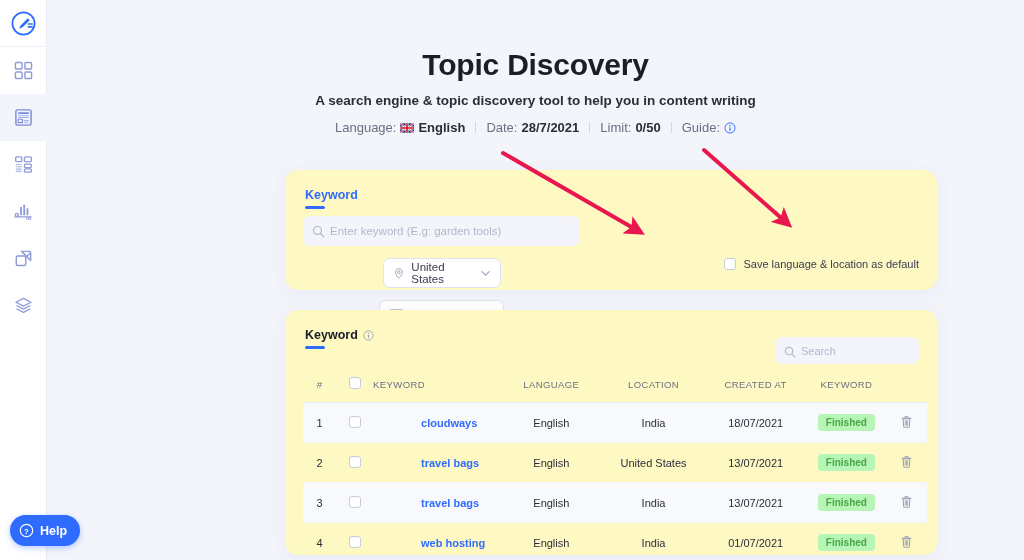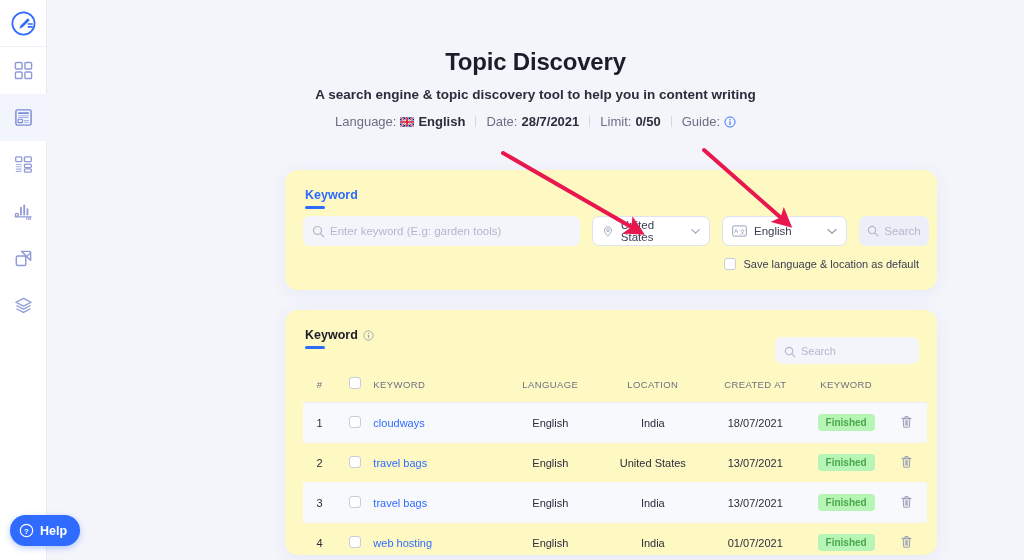--- a/index.html
+++ b/index.html
@@ -43,21 +43,21 @@
     color: #ffffff; font-size: 12.5px; font-weight: bold;
     cursor: pointer;
     z-index: 20;
     box-shadow: 0 2px 6px rgba(47,107,255,.35);
   }
 
   
   #header { position: absolute; left: 47px; top: 0; width: 977px; text-align: center; }
   #page-title {
     margin-top: 48px;
-    font-size: 24px; font-weight: bold; color: #1b1d29; letter-spacing: -.2px;
+    font-size: 30px; font-weight: bold; color: #1b1d29; letter-spacing: -.2px;
   }
   #page-subtitle {
     margin-top: 11px;
     font-size: 13.5px; font-weight: bold; color: #2b2d3a;
   }
   #meta-line {
     margin-top: 12px;
     font-size: 13px; color: #6b6f84;
     display: flex; align-items: center; justify-content: center; gap: 0;
   }
@@ -81,21 +81,21 @@
     font-size: 12.5px; font-weight: bold; color: #2f6bff;
     display: flex; align-items: center; gap: 5px;
   }
   .section-label.dark { color: #1b1d29; }
   .section-underline {
     position: absolute; left: 20px; top: 36px;
     width: 20px; height: 3px; background: #2f6bff; border-radius: 2px;
   }
 
   
-  #keyword-row { position: absolute; left: 18px; top: 46px; display: flex; align-items: center; gap: 12px; }
+  #keyword-row { position: absolute; left: 18px; top: 46px; display: flex; align-items: center; gap: 12px; flex-direction: column; }
   #keyword-input {
     width: 277px; height: 30px;
     background: #f4f5fb; border: none; border-radius: 7px;
     padding: 0 10px 0 27px;
     font-size: 11.5px; color: #4a4d60;
     font-family: "Liberation Sans", sans-serif;
   }
   #keyword-input::placeholder { color: #b3b7cc; }
   .input-wrap { position: relative; display: inline-block; }
   .input-wrap .icn { position: absolute; left: 9px; top: 8px; }
@@ -159,21 +159,21 @@
   #history-table tbody tr:last-child td { border-bottom: none; }
   .col-num { width: 34px; }
   .col-check { width: 38px; }
   .col-keyword { width: 128px; text-align: left !important; }
   .col-lang { width: 104px; }
   .col-loc { width: 104px; text-align: center; }
   .col-created { width: 104px; }
   .col-status { width: 80px; }
   .col-act { width: 42px; }
   th.col-keyword { text-align: left; }
-  .kw-link { color: #2f6bff; font-weight: normal; cursor: pointer; }
+  .kw-link { color: #2f6bff; font-weight: bold; cursor: pointer; margin-left: 48px; }
   .badge {
     display: inline-block;
     background: #b6f5b6; color: #4aa64a;
     font-size: 10px; font-weight: bold;
     padding: 3px 8px; border-radius: 4px;
   }
   .row-check {
     width: 12px; height: 12px; display: inline-block;
     border: 1px solid #c8ccdd; border-radius: 3px; background: #fff;
     cursor: pointer;

